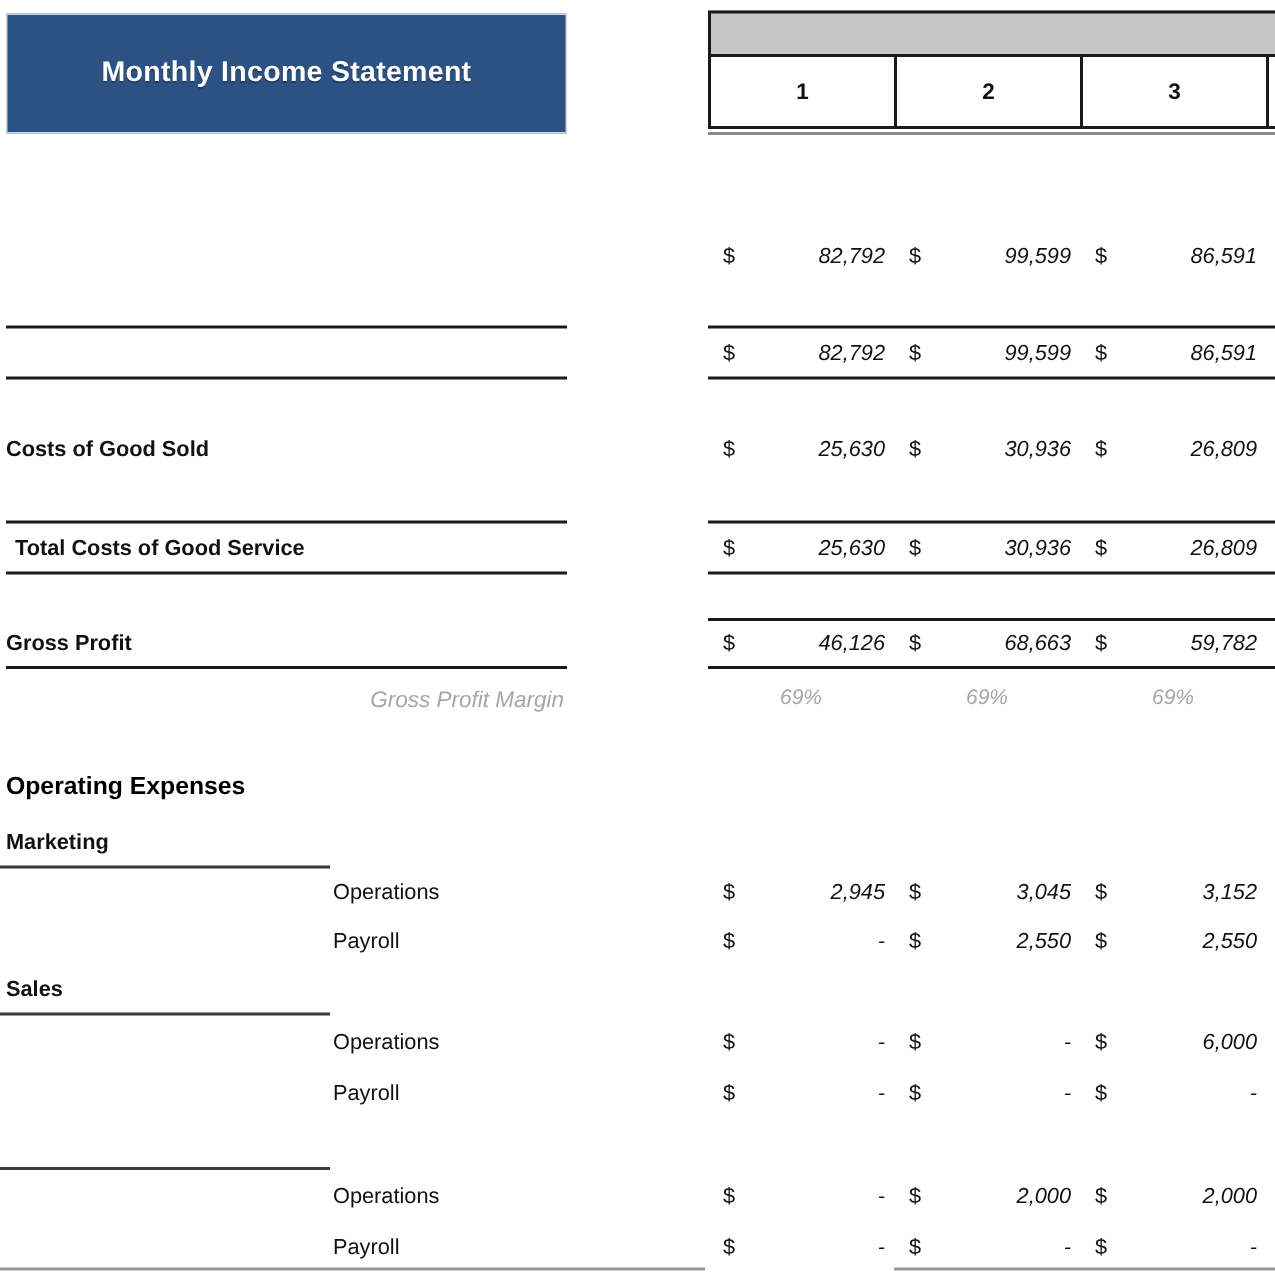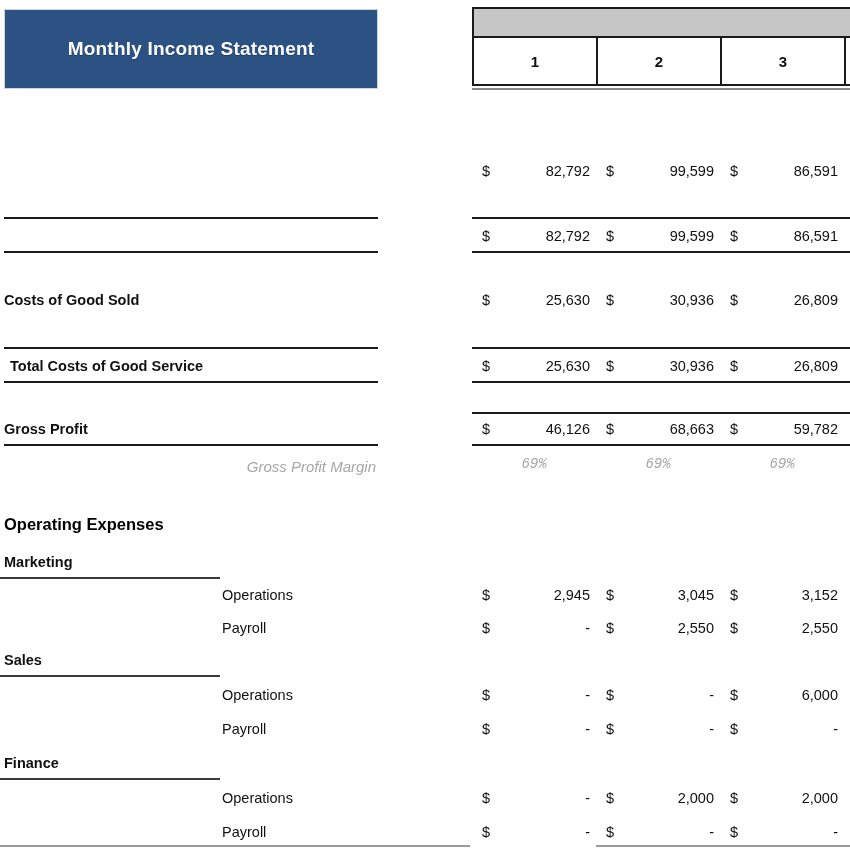--- a/index.html
+++ b/index.html
@@ -160,38 +160,38 @@
     flex: 0 0 30px;
     text-align: left;
     padding-left: 10px;
     box-sizing: border-box;
   }
   .num-cell .val {
     flex: 1 1 auto;
     text-align: right;
     padding-right: 6px;
     box-sizing: border-box;
+    font-style: italic;
   }
   .num-cell.c0 { left: 0px; }
   .num-cell.c1 { left: 124px; }
   .num-cell.c2 { left: 248px; }
 
   .pct-cell {
     position: absolute;
     top: 0;
     width: 124px;
     height: 30px;
     display: flex;
     align-items: center;
     justify-content: center;
     font-size: 14px;
     font-style: italic;
     color: #a6a6a6;
     box-sizing: border-box;
-    font-family: Liberation Mono, monospace;
   }
   .pct-cell.c0 { left: 0px; }
   .pct-cell.c1 { left: 124px; }
   .pct-cell.c2 { left: 248px; }
 
   
   .rule {
     position: absolute;
     background: #1a1a1a;
   }
@@ -418,23 +418,20 @@
         <span class="cur">$</span>
         <span class="val">-</span>
       </div>
       <div class="num-cell c2" style="height:32px;">
         <span class="cur">$</span>
         <span class="val">-</span>
       </div>
     </div>
   </div>
 
-  <div class="row" style="top:750px; height:26px;">
-    <div class="label-cell" style="height:26px;">Finance</div>
-  </div>
   <div class="sec-underline" style="top:778px;"></div>
 
   <div class="row" style="top:782px; height:32px;">
     <div class="label-cell sub" style="height:32px;">Operations</div>
     <div class="num-area" style="height:32px;">
       <div class="num-cell c0" style="height:32px;">
         <span class="cur">$</span>
         <span class="val">-</span>
       </div>
       <div class="num-cell c1" style="height:32px;">

